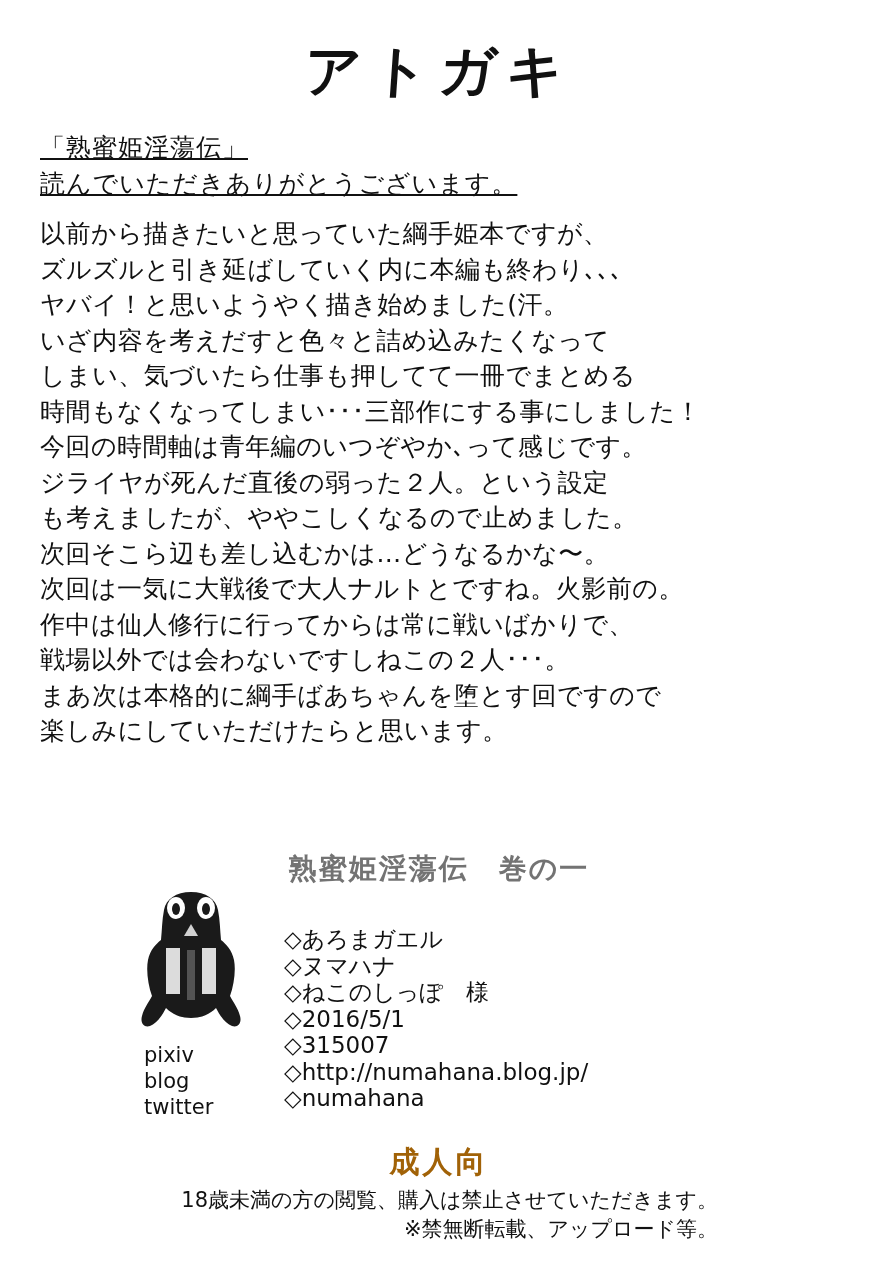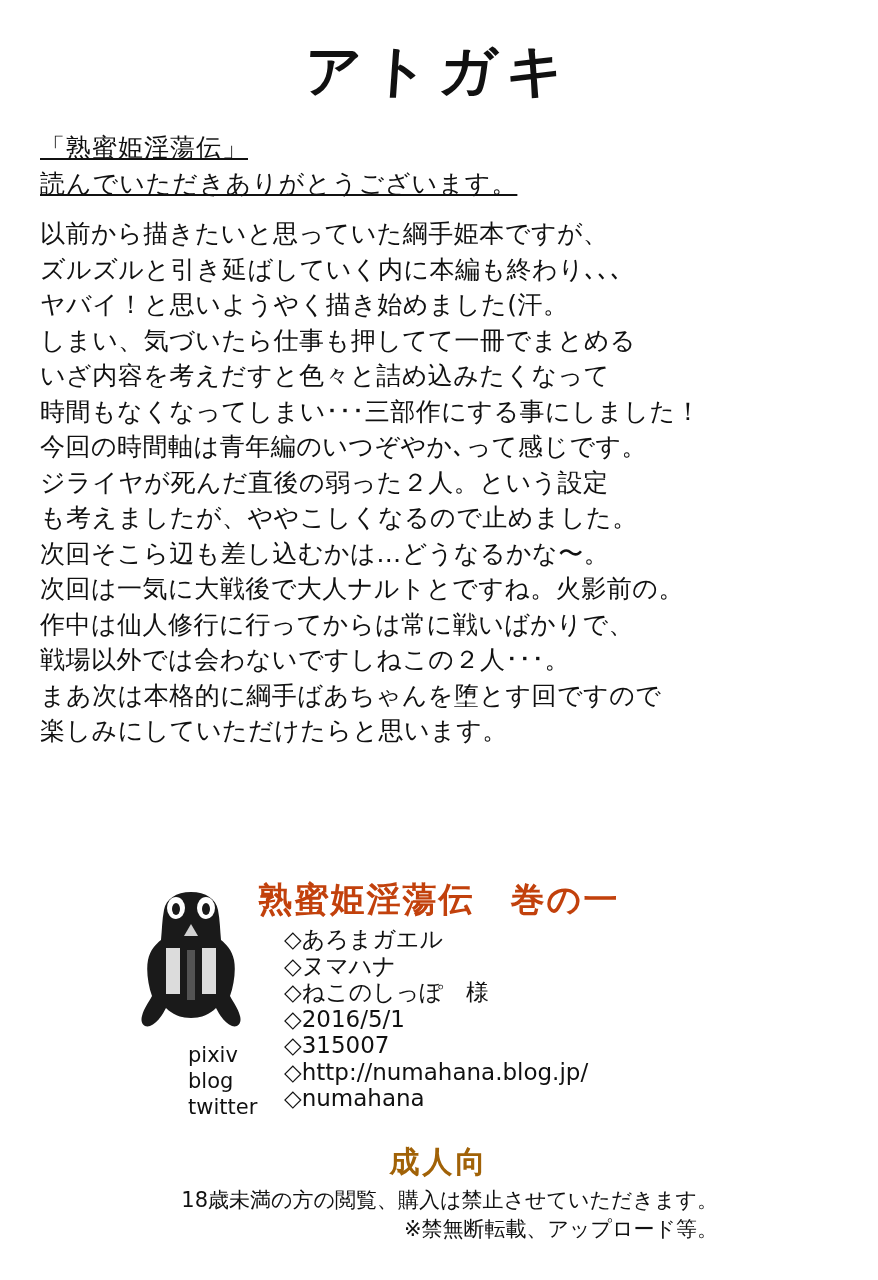--- a/index.html
+++ b/index.html
@@ -71,25 +71,24 @@
     left: 40px;
   }
 
   
   .book-title {
     position: absolute;
     top: 850px;
     left: 0;
     width: 878px;
     text-align: center;
-    font-size: 34px;
+    font-size: 28px;
     font-weight: bold;
     letter-spacing: 2px;
-    color: #c2410c;
-    margin-top: 27px;
+    color: #737373;
   }
 
   
   .colophon {
     position: absolute;
     top: 890px;
     left: 136px;
     width: 680px;
     height: 240px;
   }
@@ -104,21 +103,21 @@
 
   .labels {
     position: absolute;
     left: 8px;
     top: 152px;
     width: 120px;
     font-size: 21px;
     line-height: 26px;
     color: #111111;
   }
-  .labels div { white-space: nowrap; margin-left: 44px; }
+  .labels div { white-space: nowrap; }
 
   .credits {
     position: absolute;
     left: 148px;
     top: 36px;
     font-size: 23px;
     line-height: 26.5px;
     color: #111111;
   }
   .credits div { white-space: nowrap; }
@@ -156,22 +155,22 @@
 
   <div class="greeting">
     <div>「熟蜜姫淫蕩伝」</div>
     <div>読んでいただきありがとうございます。</div>
   </div>
 
   <div class="body-text">
     <div>以前から描きたいと思っていた綱手姫本ですが、</div>
     <div>ズルズルと引き延ばしていく内に本編も終わり､､､</div>
     <div>ヤバイ！と思いようやく描き始めました(汗。</div>
+    <div>いざ内容を考えだすと色々と詰め込みたくなって</div>
     <div>しまい、気づいたら仕事も押してて一冊でまとめる</div>
-    <div>いざ内容を考えだすと色々と詰め込みたくなって</div>
     <div>時間もなくなってしまい･･･三部作にする事にしました！</div>
     <div>今回の時間軸は青年編のいつぞやか､って感じです。</div>
     <div>ジライヤが死んだ直後の弱った２人。という設定</div>
     <div>も考えましたが、ややこしくなるので止めました。</div>
     <div>次回そこら辺も差し込むかは…どうなるかな〜。</div>
     <div>次回は一気に大戦後で大人ナルトとですね。火影前の。</div>
     <div>作中は仙人修行に行ってからは常に戦いばかりで、</div>
     <div>戦場以外では会わないですしねこの２人･･･。</div>
     <div>まあ次は本格的に綱手ばあちゃんを堕とす回ですので</div>
     <div>楽しみにしていただけたらと思います。</div>

